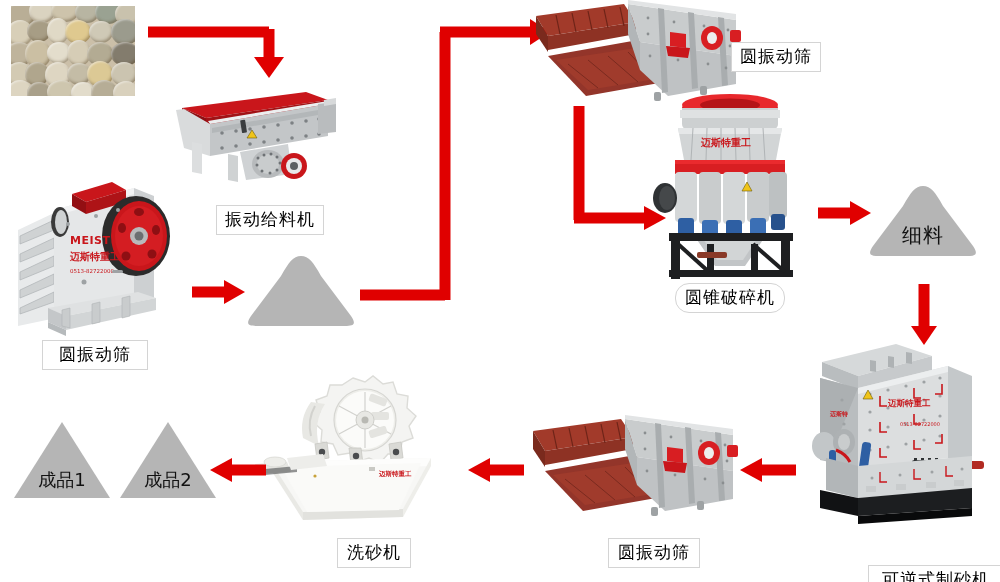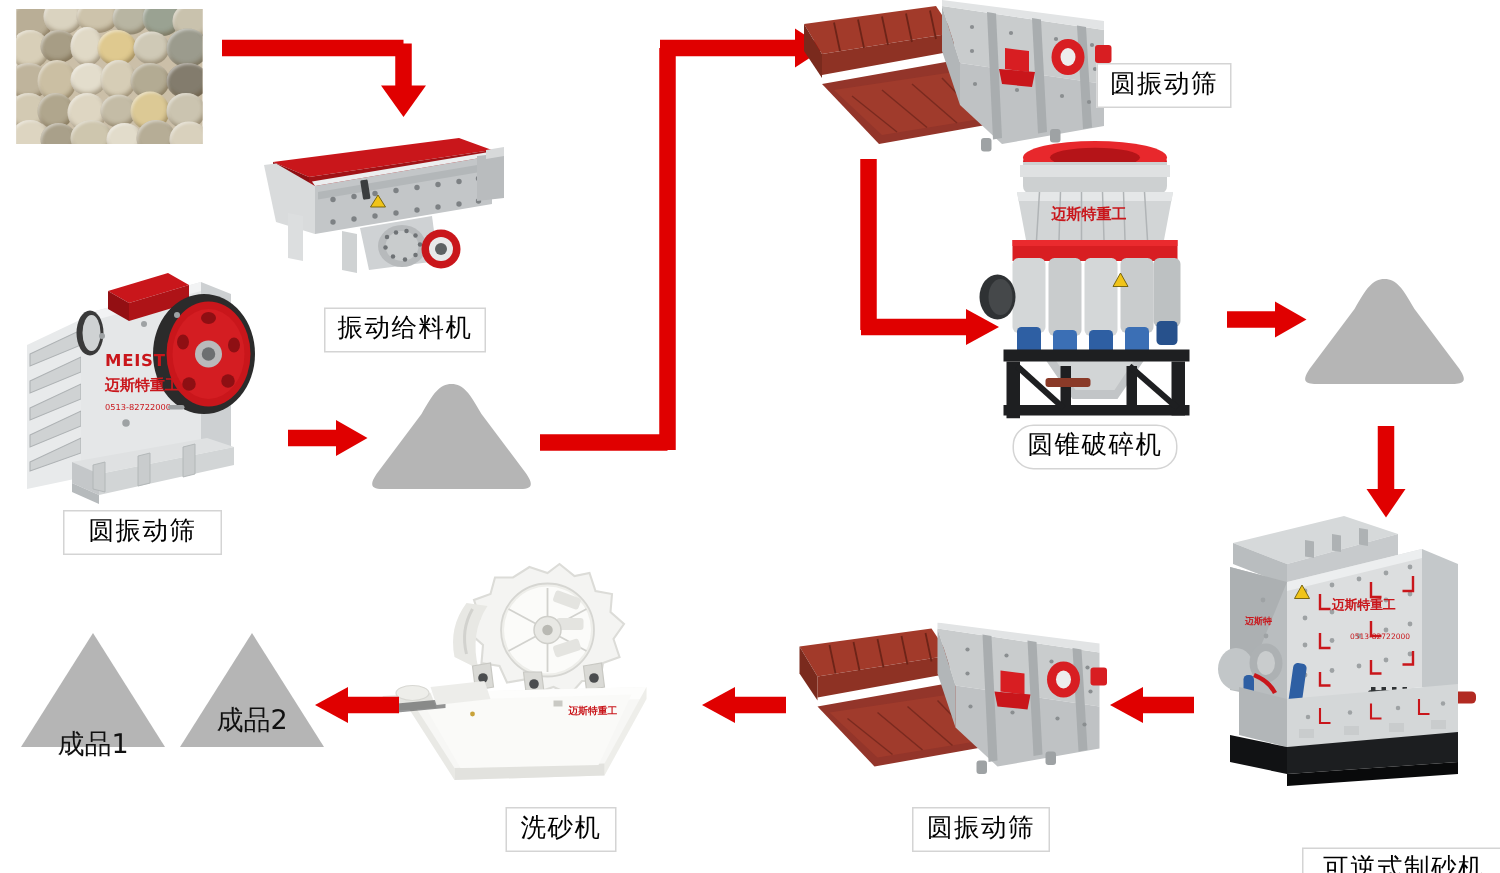--- a/index.html
+++ b/index.html
@@ -423,20 +423,21 @@
       <path d="M0 15 H34" stroke="#e00000" stroke-width="11" fill="none"></path>
       <path d="M32 3 L32 27 L53 15 Z" fill="#e00000"></path>
     </svg>
   </div>
 
   <div class="pile" style="left:863px; top:184px; width:120px; height:74px;">
     <svg width="120" height="74" viewBox="0 0 120 74">
       <path d="M60 2 C68 2 72 8 80 22 L110 62 C116 71 112 72 104 72
                L16 72 C8 72 4 71 10 62 L40 22 C48 8 52 2 60 2 Z" fill="#b5b5b5"></path>
     </svg>
+    <div class="pile-text" style="top:38px;">细料</div>
   </div>
 
   <div class="arrow" style="left:908px; top:284px; width:32px; height:62px;">
     <svg width="32" height="62" viewBox="0 0 32 62">
       <path d="M16 0 V44" stroke="#e00000" stroke-width="11" fill="none"></path>
       <path d="M3 42 L29 42 L16 61 Z" fill="#e00000"></path>
     </svg>
   </div>
 
   <div class="machine" style="left:796px; top:338px; width:190px; height:200px;">
@@ -701,16 +702,16 @@
     <svg width="100" height="80" viewBox="0 0 100 80">
       <polygon points="50,2 98,78 2,78" fill="#b5b5b5"></polygon>
     </svg>
     <div class="tri-text" style="top:48px;">成品2</div>
   </div>
 
   <div class="tri" style="left:12px; top:420px; width:100px; height:80px;">
     <svg width="100" height="80" viewBox="0 0 100 80">
       <polygon points="50,2 98,78 2,78" fill="#b5b5b5"></polygon>
     </svg>
-    <div class="tri-text" style="top:48px;margin-top:16px;">成品1</div>
+    <div class="tri-text" style="top:48px;">成品1</div>
   </div>
 
 </div>
 
 </body></html>

